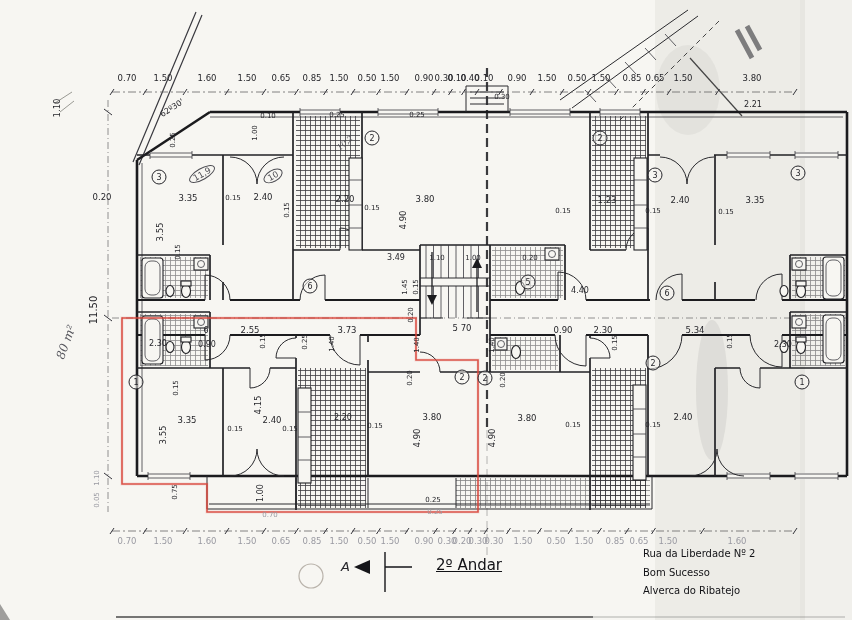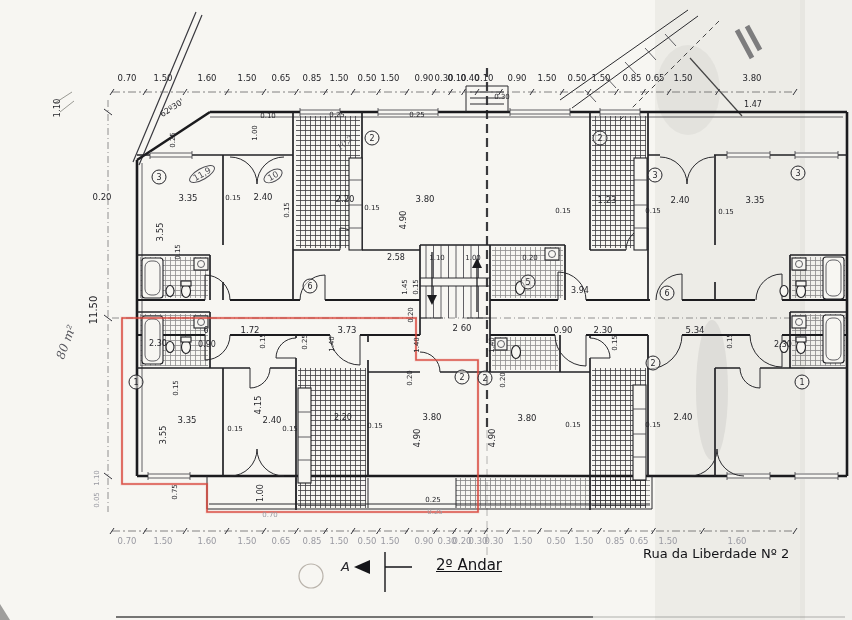--- a/index.html
+++ b/index.html
@@ -9,21 +9,21 @@
   #labels{position:absolute;left:0;top:0;width:852px;height:620px;pointer-events:none;}
   .lab{position:absolute;font-size:8.5px;color:#26262b;white-space:nowrap;
        transform-origin:50% 50%;letter-spacing:0;}
   .faint{color:#9a9aa2;}
   .hand{font-family:"DejaVu Serif",serif;font-style:italic;color:#55555c;}
   .circ{width:13px;height:13px;border:1.2px solid #26262b;border-radius:50%;
         font-size:8px;line-height:13px;text-align:center;background:rgba(247,246,242,.55);}
   .oval{border:1px solid #4a4a50;border-radius:50%;padding:0 4px;font-size:8.5px;
         color:#4a4a50;background:rgba(247,246,242,.45);}
   .sheet-title{position:absolute;left:436px;top:556px;font-size:15px;color:#121216;text-decoration:underline;}
-  .address{position:absolute;left:643px;top:545px;font-size:13px;line-height:18.5px;color:#121216;}
+  .address{position:absolute;left:643px;top:545px;font-size:10px;line-height:18.5px;color:#121216;}
   .section-marker{position:absolute;left:341px;top:559px;font-size:13px;font-style:italic;color:#26262b;}
   
   .w-outer{stroke:#1b1b1e;stroke-width:2.6;fill:none;}
   .w-mid{stroke:#1b1b1e;stroke-width:2;fill:none;}
   .w-in{stroke:#222226;stroke-width:1.7;fill:none;}
   .w-thin{stroke:#2a2a2e;stroke-width:1;fill:none;}
   .w-hair{stroke:#3a3a40;stroke-width:.8;fill:none;}
   .fixture{stroke:#222226;stroke-width:1.1;fill:#f7f6f2;}
   .chainline{stroke:#666;stroke-width:.8;fill:none;stroke-dasharray:8 3 2 3;}
   .ticks{stroke:#33333a;stroke-width:1;fill:none;}
@@ -268,45 +268,45 @@
       <span class="lab" style="left: 233px; top: 198px; font-size: 7px; transform: translate(-50%, -50%);">0.15</span>
       <span class="lab" style="left: 263px; top: 197px; transform: translate(-50%, -50%);">2.40</span>
       <span class="lab" style="left: 160px; top: 232px; transform: translate(-50%, -50%) rotate(-90deg);">3.55</span>
       <span class="lab" style="left: 178px; top: 252px; font-size: 7px; transform: translate(-50%, -50%) rotate(-90deg);">0.15</span>
       <span class="lab" style="left: 287px; top: 210px; font-size: 7px; transform: translate(-50%, -50%) rotate(-90deg);">0.15</span>
       <span class="lab" style="left: 345px; top: 199px; transform: translate(-50%, -50%);">2.20</span>
       <span class="lab" style="left: 372px; top: 208px; font-size: 7px; transform: translate(-50%, -50%);">0.15</span>
       <span class="lab" style="left: 425px; top: 199px; transform: translate(-50%, -50%);">3.80</span>
       <span class="lab" style="left: 403px; top: 220px; transform: translate(-50%, -50%) rotate(-90deg);">4.90</span>
       <span class="lab circ" style="left: 372px; top: 138px; transform: translate(-50%, -50%);">2</span>
-      <span class="lab" style="left: 396px; top: 257px; font-size: 8px; transform: translate(-50%, -50%);">2.58</span>
+      <span class="lab" style="left: 396px; top: 257px; font-size: 8px; transform: translate(-50%, -50%);">3.49</span>
       <span class="lab" style="left: 437px; top: 258px; font-size: 7px; transform: translate(-50%, -50%);">1.10</span>
       <span class="lab" style="left: 473px; top: 258px; font-size: 7px; transform: translate(-50%, -50%);">1.00</span>
       <span class="lab" style="left: 530px; top: 258px; font-size: 7px; transform: translate(-50%, -50%);">0.20</span>
       <span class="lab" style="left: 405px; top: 287px; font-size: 7px; transform: translate(-50%, -50%) rotate(-90deg);">1.45</span>
       <span class="lab" style="left: 416px; top: 287px; font-size: 7px; transform: translate(-50%, -50%) rotate(-90deg);">0.15</span>
       <span class="lab" style="left: 411px; top: 315px; font-size: 7px; transform: translate(-50%, -50%) rotate(-90deg);">0.20</span>
       <span class="lab circ" style="left: 310px; top: 286px; transform: translate(-50%, -50%);">6</span>
       <span class="lab circ" style="left: 600px; top: 138px; transform: translate(-50%, -50%);">2</span>
       <span class="lab circ" style="left: 528px; top: 282px; transform: translate(-50%, -50%);">5</span>
-      <span class="lab" style="left: 580px; top: 290px; font-size: 8px; transform: translate(-50%, -50%);">3.94</span>
+      <span class="lab" style="left: 580px; top: 290px; font-size: 8px; transform: translate(-50%, -50%);">4.40</span>
       <span class="lab circ" style="left: 667px; top: 293px; transform: translate(-50%, -50%);">6</span>
       <span class="lab" style="left: 607px; top: 200px; transform: translate(-50%, -50%);">1.23</span>
       <span class="lab" style="left: 680px; top: 200px; transform: translate(-50%, -50%);">2.40</span>
       <span class="lab" style="left: 755px; top: 200px; transform: translate(-50%, -50%);">3.35</span>
       <span class="lab" style="left: 563px; top: 211px; font-size: 7px; transform: translate(-50%, -50%);">0.15</span>
       <span class="lab" style="left: 653px; top: 211px; font-size: 7px; transform: translate(-50%, -50%);">0.15</span>
       <span class="lab" style="left: 726px; top: 212px; font-size: 7px; transform: translate(-50%, -50%);">0.15</span>
       <span class="lab circ" style="left: 655px; top: 175px; transform: translate(-50%, -50%);">3</span>
       <span class="lab circ" style="left: 798px; top: 173px; transform: translate(-50%, -50%);">3</span>
-      <span class="lab" style="left: 753px; top: 104px; font-size: 8px; transform: translate(-50%, -50%);">1.47</span>
+      <span class="lab" style="left: 753px; top: 104px; font-size: 8px; transform: translate(-50%, -50%);">2.21</span>
       <span class="lab" style="left: 206px; top: 330px; font-size: 8px; transform: translate(-50%, -50%);">6</span>
-      <span class="lab" style="left: 250px; top: 330px; transform: translate(-50%, -50%);">1.72</span>
+      <span class="lab" style="left: 250px; top: 330px; transform: translate(-50%, -50%);">2.55</span>
       <span class="lab" style="left: 347px; top: 330px; transform: translate(-50%, -50%);">3.73</span>
-      <span class="lab" style="left: 462px; top: 328px; transform: translate(-50%, -50%);">2 60</span>
+      <span class="lab" style="left: 462px; top: 328px; transform: translate(-50%, -50%);">5 70</span>
       <span class="lab" style="left: 563px; top: 330px; transform: translate(-50%, -50%);">0.90</span>
       <span class="lab" style="left: 603px; top: 330px; transform: translate(-50%, -50%);">2.30</span>
       <span class="lab" style="left: 695px; top: 330px; transform: translate(-50%, -50%);">5.34</span>
       <span class="lab" style="left: 207px; top: 344px; font-size: 8px; transform: translate(-50%, -50%);">0.90</span>
       <span class="lab" style="left: 158px; top: 343px; font-size: 8px; transform: translate(-50%, -50%);">2.30</span>
       <span class="lab" style="left: 783px; top: 344px; font-size: 8px; transform: translate(-50%, -50%);">2.30</span>
       <span class="lab" style="left: 263px; top: 341px; font-size: 7px; transform: translate(-50%, -50%) rotate(-90deg);">0.15</span>
       <span class="lab" style="left: 305px; top: 342px; font-size: 7px; transform: translate(-50%, -50%) rotate(-90deg);">0.25</span>
       <span class="lab" style="left: 332px; top: 344px; font-size: 7px; transform: translate(-50%, -50%) rotate(-90deg);">1.40</span>
       <span class="lab" style="left: 417px; top: 345px; font-size: 7px; transform: translate(-50%, -50%) rotate(-90deg);">1.40</span>
@@ -383,16 +383,18 @@
       <span class="lab faint" style="left: 615px; top: 541px; transform: translate(-50%, -50%);">0.85</span>
       <span class="lab faint" style="left: 639px; top: 541px; transform: translate(-50%, -50%);">0.65</span>
       <span class="lab faint" style="left: 668px; top: 541px; transform: translate(-50%, -50%);">1.50</span>
       <span class="lab faint" style="left: 737px; top: 541px; transform: translate(-50%, -50%);">1.60</span>
     </div>
 
   <div class="sheet-title">2º Andar</div>
 
   <div class="address">
     <div>Rua da Liberdade Nº 2</div>
+    <div>Bom Sucesso</div>
+    <div>Alverca do Ribatejo</div>
   </div>
 
   <div class="section-marker">A</div>
 </div>
 
 </body></html>

